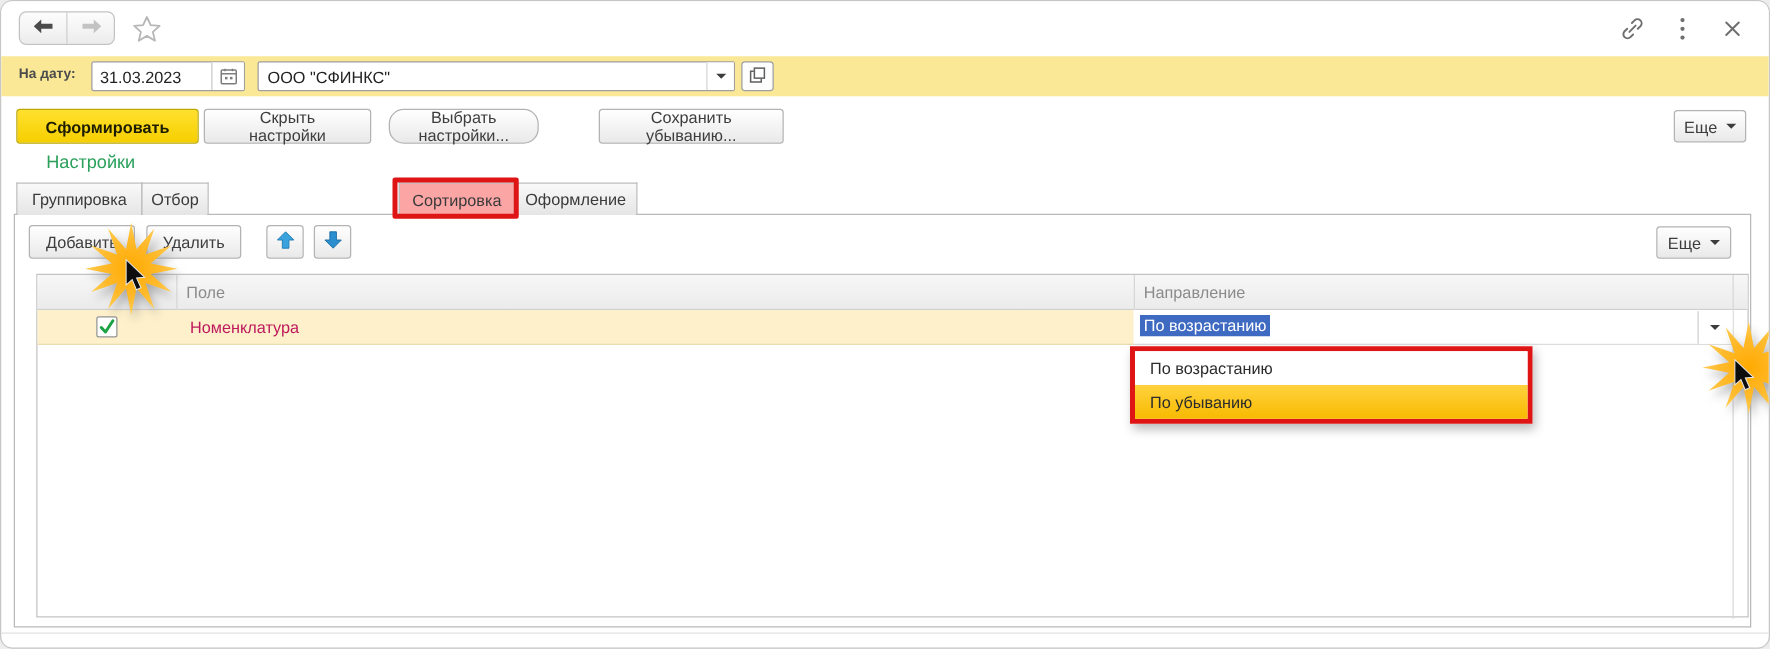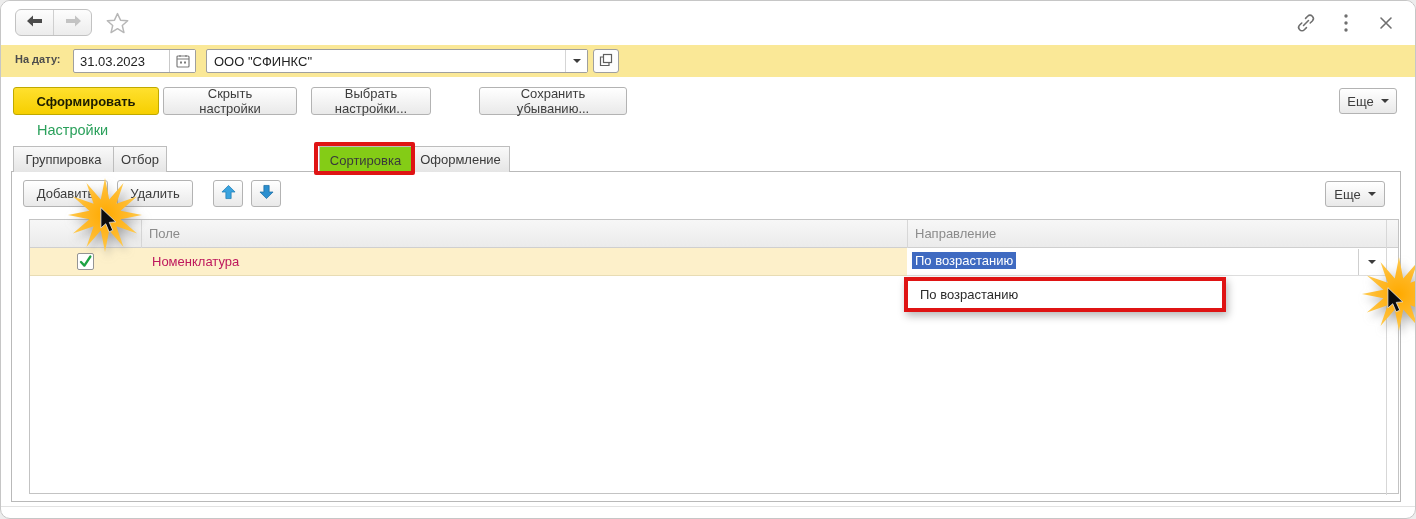--- a/index.html
+++ b/index.html
@@ -32,31 +32,31 @@
   .open-btn { position:absolute; left:592px; top:4px; width:26px; height:24px; background:#fdfdfd;
               border:1px solid #9f9f9f; border-radius:3px; display:flex; align-items:center; justify-content:center; cursor:pointer;}
   .tri { width:0; height:0; border-left:4px solid transparent; border-right:4px solid transparent; border-top:4px solid #3c3c3c; display:inline-block; }
 
   
   .btn { position:absolute; top:86px; height:28px; border:1px solid #b3b3b3; border-radius:3px;
          background:linear-gradient(#ffffff,#e9e9e9); font-size:13px; color:#3d3d3d; cursor:pointer;
          display:flex; align-items:center; justify-content:center; gap:7px; font-family:inherit; padding:0 12px;}
   .btn-generate { left:12px; width:146px; background:linear-gradient(#ffe02e,#f6cf00); border-color:#bfa900; color:#1c1c00; font-weight:700;}
   .btn-hide { left:150px; width:134px;margin-left:12px; }
-  .btn-select { left:310px; width:120px; }
+  .btn-select { left:310px; width:120px;border-radius:12px; }
   .btn-save { left:478px; width:148px; }
   .btn-more-top { left:1338px; width:58px; height:26px; top:87px; }
 
   
   .settings-title { position:absolute; left:12px; top:121px; font-size:14.5px; color:#2aa05b;margin-left:24px; }
 
   .tab { position:absolute; top:145px; height:26px; border:1px solid #bdbdbd; border-bottom:none;
          background:linear-gradient(#f9f9f9,#e5e5e5); font-size:13px; color:#3a3a3a; display:flex;
          align-items:center; justify-content:center; cursor:pointer; z-index:2;}
-  .tab--active { background:#84cc16; height:27px; z-index:6; }
+  .tab--active { background:#fca5a5; height:27px; z-index:6; }
   .tab-1 { left:12px;  width:101px; }
   .tab-2 { left:112px; width:54px; }
   .tab-3 { left:165px; width:148px; }
   .tab-4 { left:318px; width:93px; }
   .tab-5 { left:410px; width:99px; }
   .annot-tab { position:absolute; left:313px; top:141px; width:101px; height:33px; border:4px solid #df1414;
                border-radius:2px; z-index:40; pointer-events:none; }
 
   .panel { position:absolute; left:10px; top:170px; width:1390px; height:331px; background:#fff; border:1px solid #b9b9b9; z-index:1;}
 
@@ -273,20 +273,21 @@
         <span class="dir-text">По возрастанию</span>
         <button class="dir-combo">
             <span class="tri"></span>
           </button>
       </div>
     </div>
   </div>
 
   <div class="dropdown">
     <div class="dd-option">По возрастанию</div>
+    <div class="dd-option highlighted">По убыванию</div>
   </div>
 
   <div class="starburst sb-1">
     <svg class="star" width="84" height="84" viewBox="-34 -34 68 68">
       <polygon fill="url(#sbGrad)" points="30,0 12.6,3.4 26,15 9.2,9.2 15,26 3.4,12.6 0,30 -3.4,12.6 -15,26 -9.2,9.2 -26,15 -12.6,3.4 -30,0 -12.6,-3.4 -26,-15 -9.2,-9.2 -15,-26 -3.4,-12.6 0,-30 3.4,-12.6 15,-26 9.2,-9.2 26,-15 12.6,-3.4"></polygon>
     </svg>
     <svg class="cursor" width="20" height="27" viewBox="0 0 14 20">
       <path d="M1,0.5 L1,15.5 L4.6,12.4 L7.1,18.4 L9.8,17.2 L7.2,11.4 L12,11 Z" fill="#0d0d0d" stroke="#e8e8e8" stroke-width="0.6"></path>
     </svg>
   </div>

